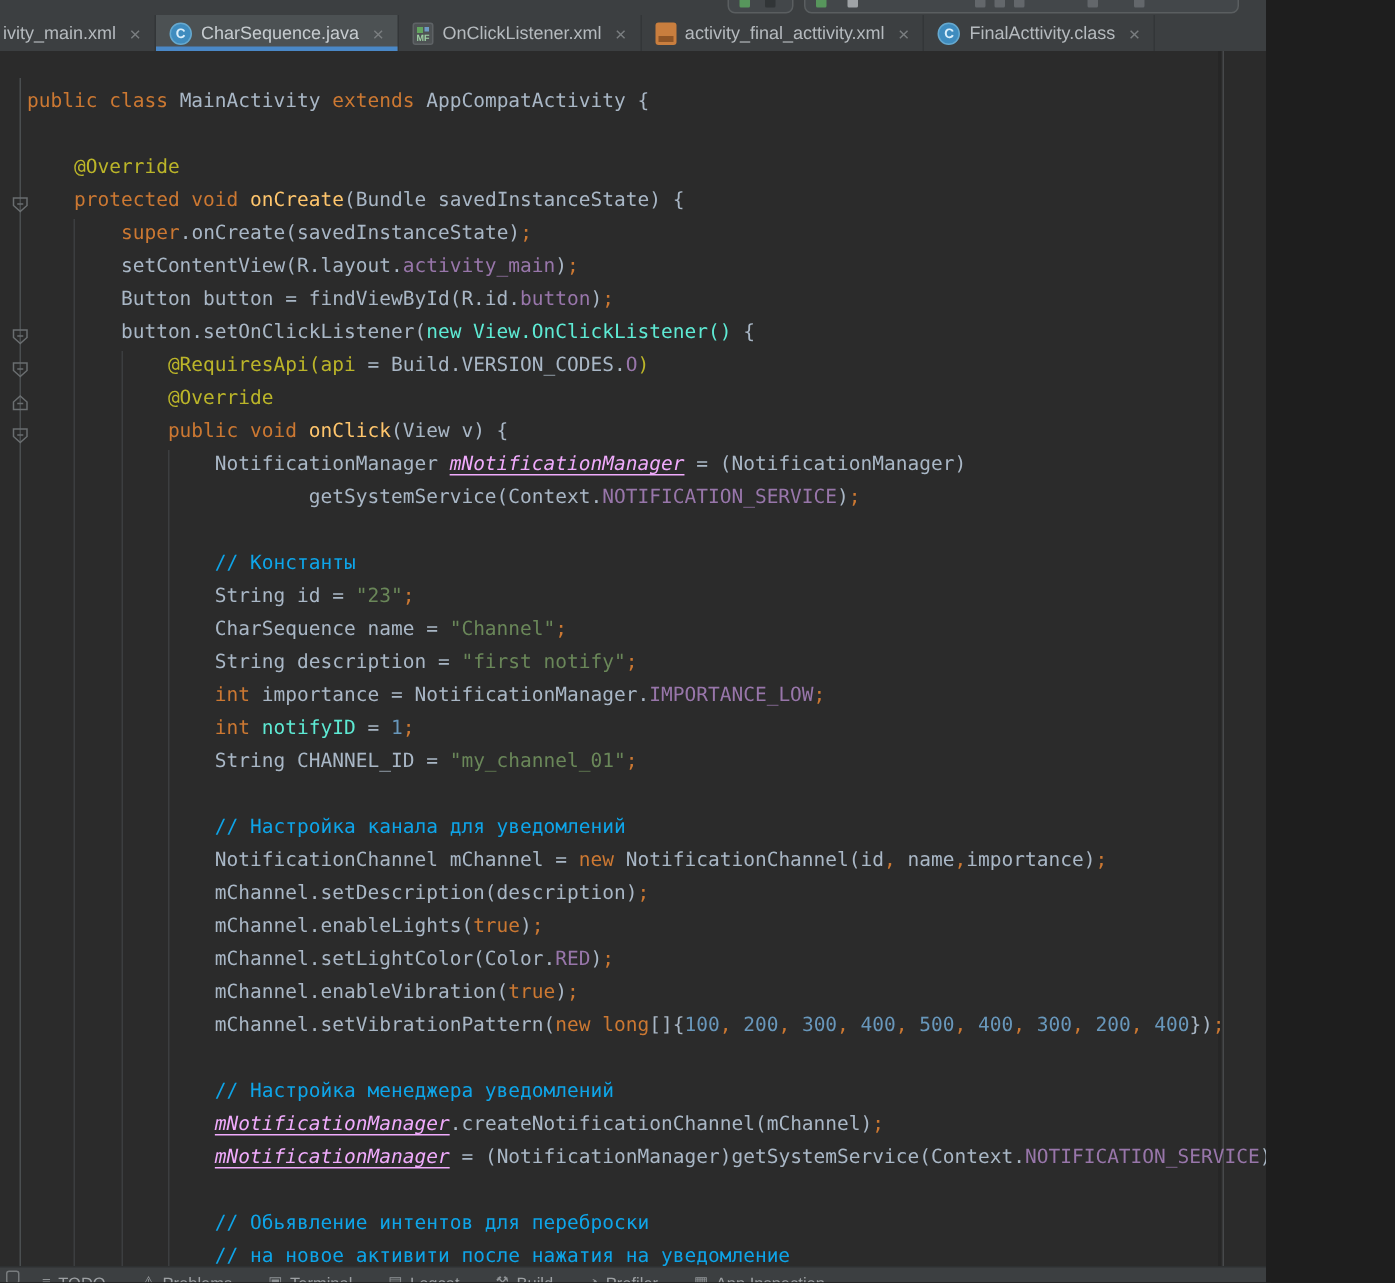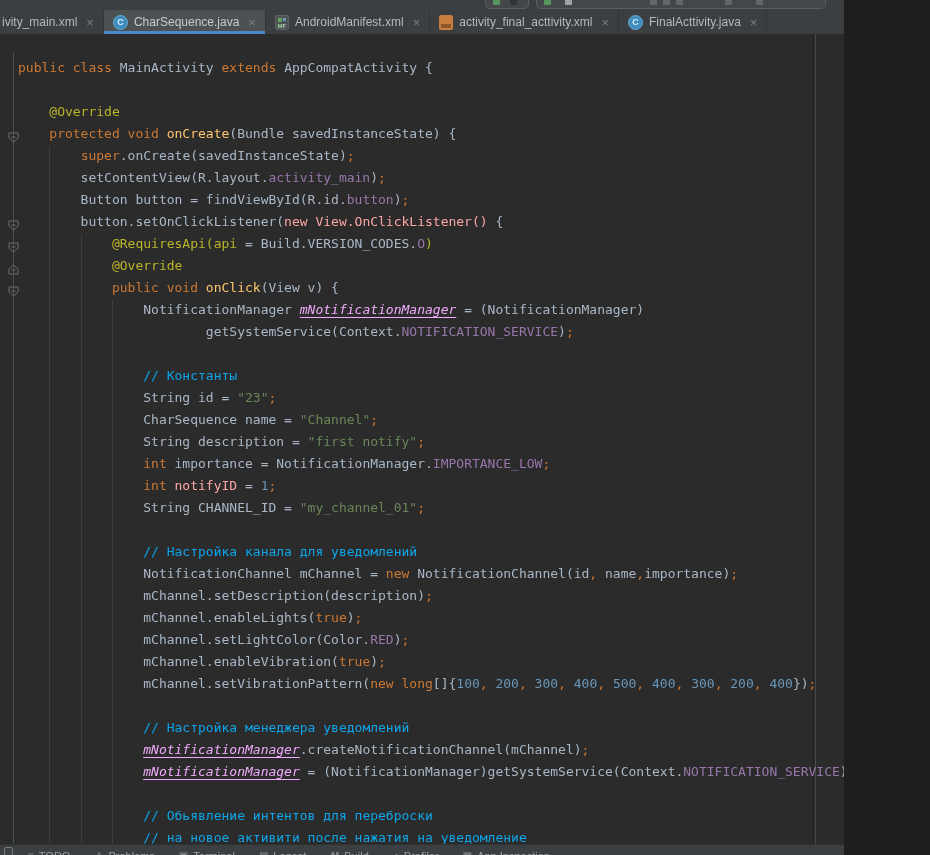--- a/index.html
+++ b/index.html
@@ -40,21 +40,21 @@
   .fold-marker{position:absolute;left:8px;width:11px;height:11px;}
   .guide{position:absolute;width:1px;background:#3C3E40;bottom:0;}
   .guide.g1{left:49px;top:112px;}.guide.g2{left:81px;top:200px;}.guide.g3{left:112px;top:266px;}
   .margin-dark{position:absolute;left:812px;top:0;bottom:0;width:2px;background:#262626;}
   .margin-light{position:absolute;left:815px;top:0;bottom:0;width:1px;background:#47494B;}
   .code{position:absolute;left:18px;top:23px;font-family:"DejaVu Sans Mono",monospace;
         font-size:13px;line-height:22px;white-space:pre;color:#A9B7C6;}
   .line{height:22px;}
   .s-k{color:#CC7832}.s-d{color:#A9B7C6}.s-a{color:#BBB529}.s-f{color:#FFC66D}
   .s-s{color:#6A8759}.s-n{color:#6897BB}.s-c{color:#0ea5e9}
-  .s-t{color:#9876AA;}.s-g{color:#fca5a5}
+  .s-t{color:#9876AA;}.s-g{color:#5eead4}
   .s-u{color:#f0abfc;text-decoration:underline;text-underline-offset:3px;font-style:italic;}
   
   .statusbar{position:absolute;left:0;top:844px;width:930px;height:11px;background:#3C3F41;
              border-top:1px solid #2E3132;overflow:hidden;box-sizing:border-box;}
   .sb-inner{display:flex;align-items:center;height:22px;padding-left:28px;gap:24px;
             font-size:11px;color:#9DA1A4;}
   .sb-item{display:flex;align-items:center;gap:5px;white-space:nowrap;}
   .sb-icon{font-size:10px;color:#8F9396;line-height:1;}
   .sb-corner{position:absolute;left:4px;top:2px;width:9px;height:9px;border:1px solid #777B7D;
              border-radius:2px;box-sizing:border-box;}
@@ -87,31 +87,31 @@
     </div>
     <div class="tab selected">
       <span class="ic-class">C</span>
       <span>CharSequence.java</span>
       <span class="close">×</span>
     </div>
     <div class="tab">
       <span class="ic-mf">
           <span>MF</span>
         </span>
-      <span>AndroidManifest.xml</span>
+      <span>OnClickListener.xml</span>
       <span class="close">×</span>
     </div>
     <div class="tab">
       <span class="ic-xml"></span>
       <span>activity_final_acttivity.xml</span>
       <span class="close">×</span>
     </div>
     <div class="tab">
       <span class="ic-class">C</span>
-      <span>FinalActtivity.java</span>
+      <span>FinalActtivity.class</span>
       <span class="close">×</span>
     </div>
   </div>
 
   <div class="editor">
     <div class="gutter">
       <div class="fold-line"></div>
     <div class="fold-marker" style="top: 95px;"><svg width="11" height="11" viewBox="0 0 11 11">
             <path d="M1 1 H10 V6 L5.5 10 L1 6 Z" fill="none" stroke="#6A6E70"></path>
             <line x1="3.5" y1="5" x2="7.5" y2="5" stroke="#6A6E70"></line>

